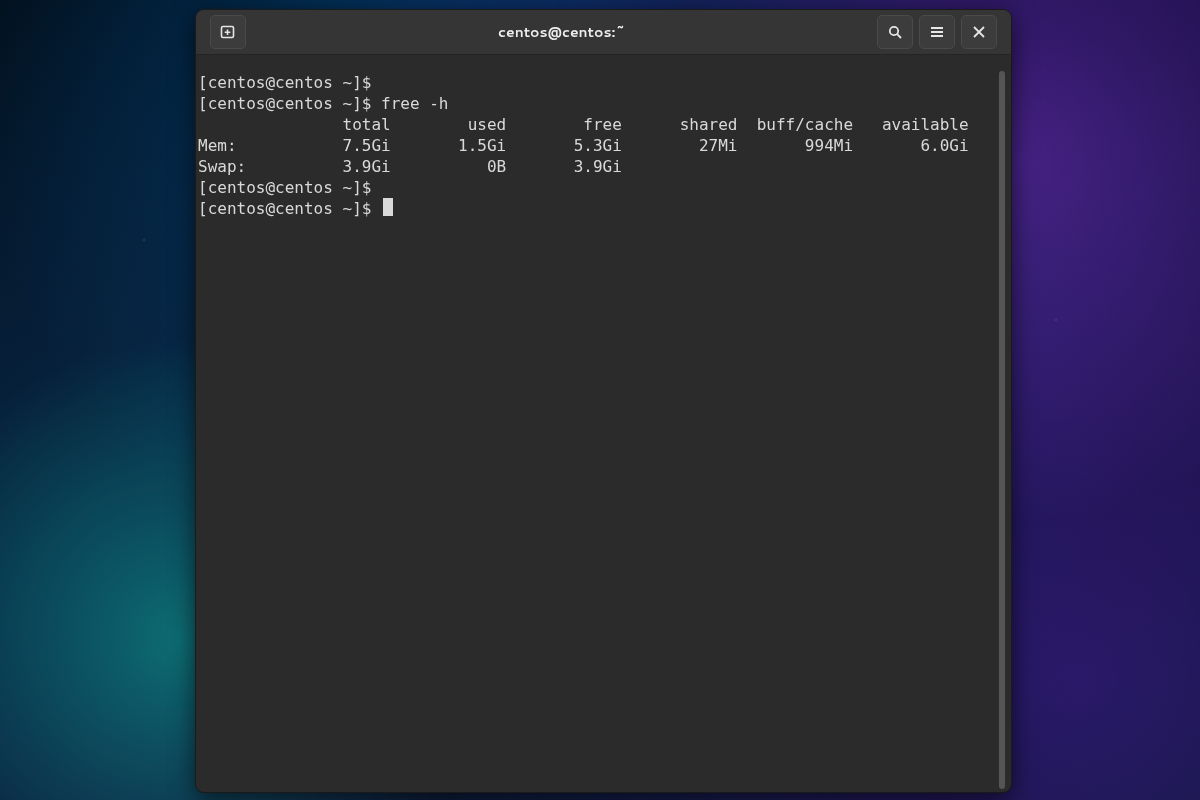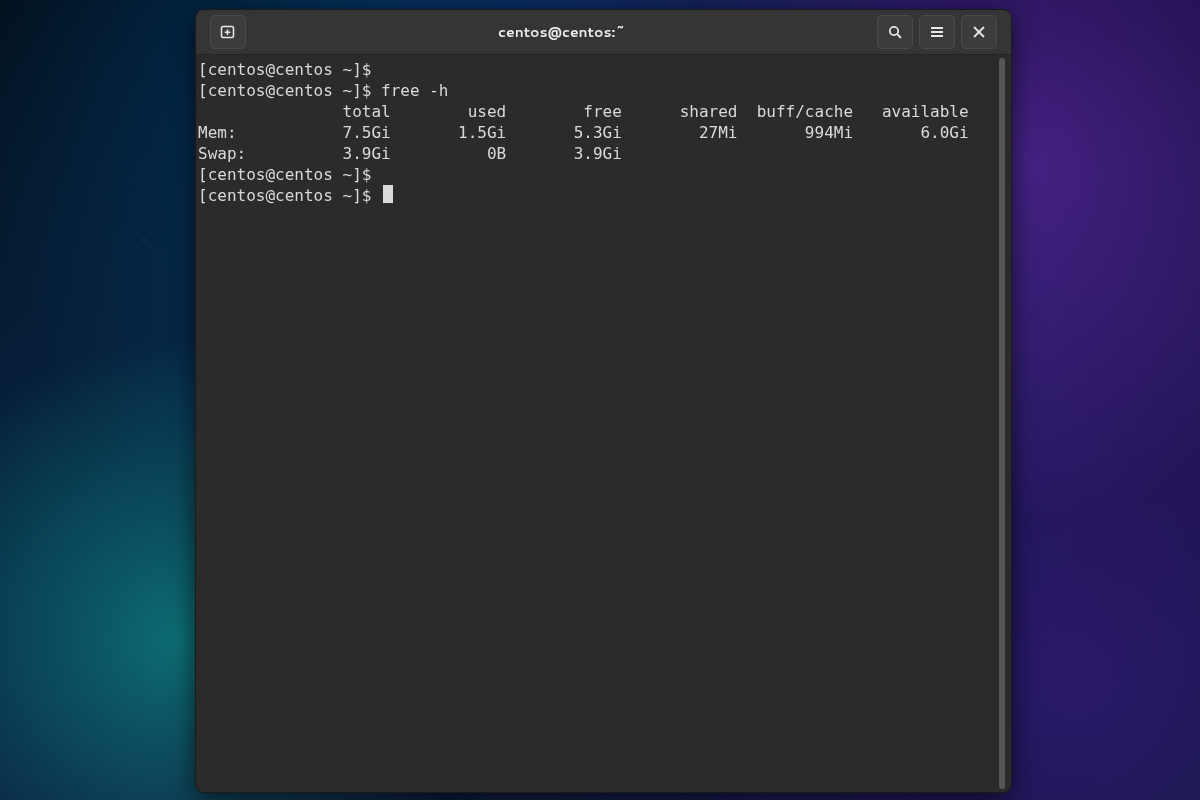--- a/index.html
+++ b/index.html
@@ -83,20 +83,21 @@
     font-size: 14px;
     font-weight: 600;
     color: #eeeeee;
     user-select: none;
   }
 
   .term-body {
     flex: 1;
     display: flex;
     min-height: 0;
+    margin-top: 13px;
   }
 
   .term-scroll {
     flex: 1;
     overflow: hidden;
     padding: 4px 0 0 2px;
   }
 
   pre.term {
     margin: 0;

